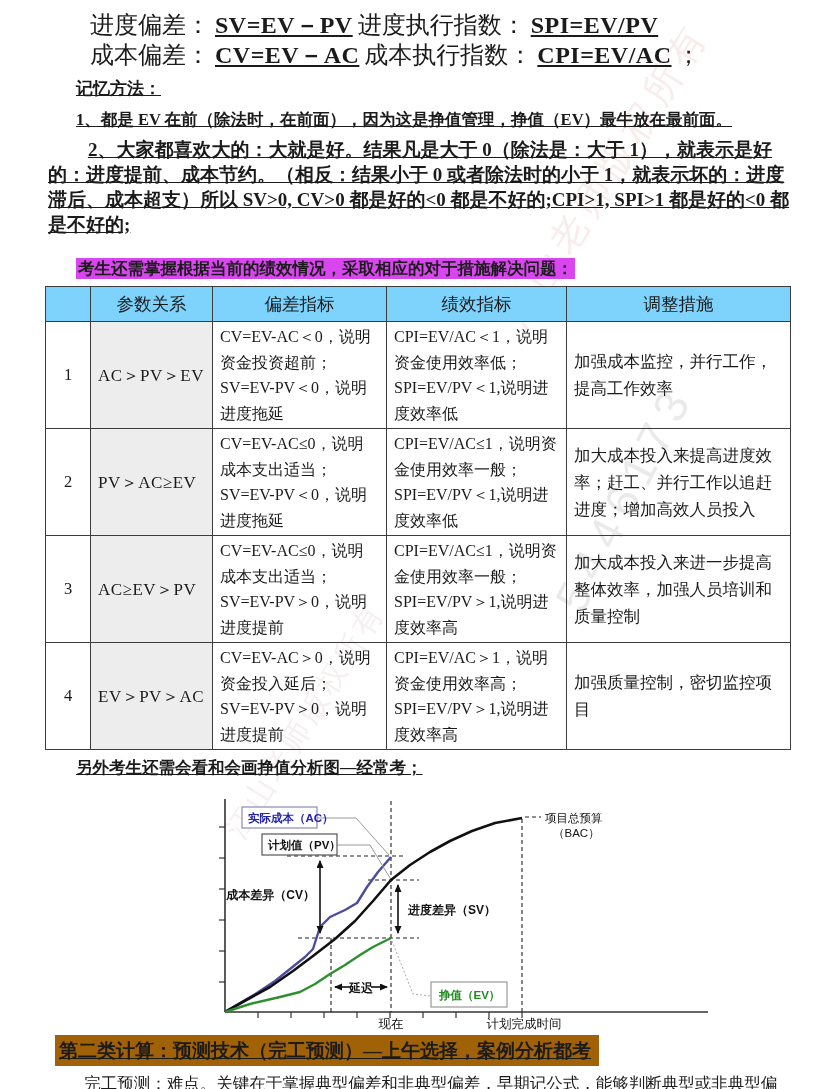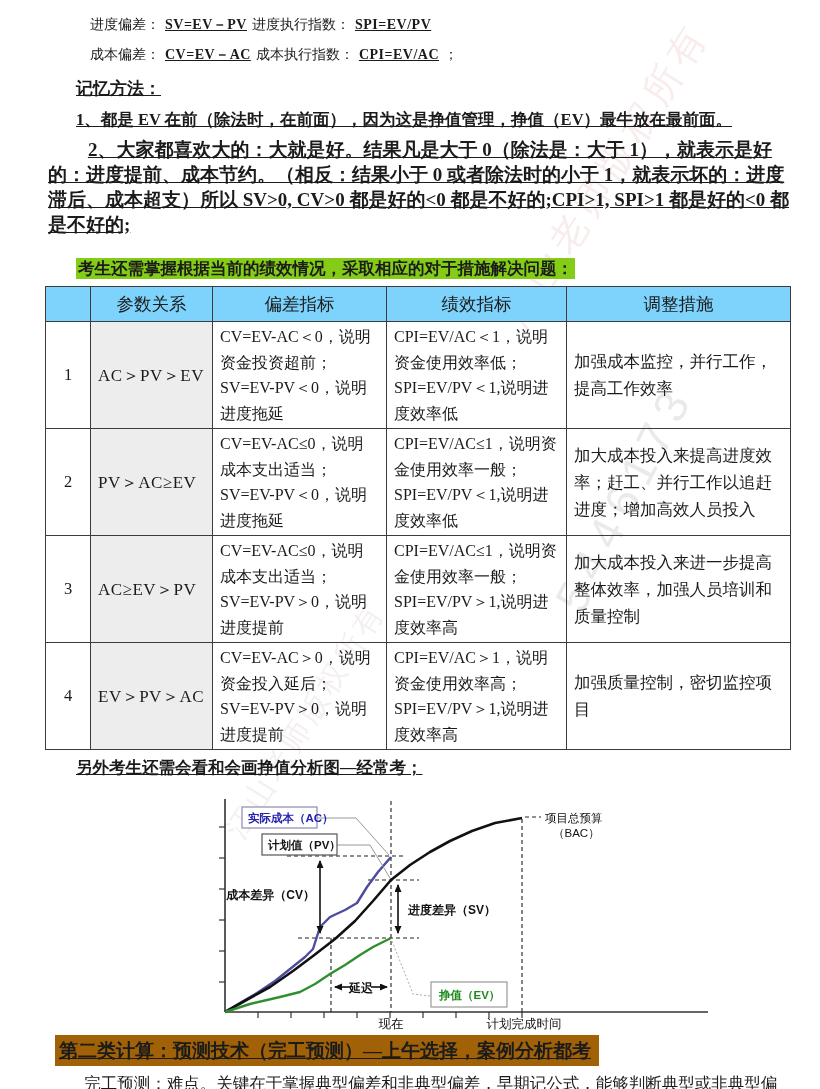--- a/index.html
+++ b/index.html
@@ -8,29 +8,29 @@
     font-family:"Liberation Serif", serif;color:#1b1b1b;
   }
   .content{padding:12px 30px 0 48px;position:relative;}
   
   .wm{position:absolute;pointer-events:none;white-space:nowrap;font-family:"Liberation Sans",sans-serif;z-index:0;}
   .wm1{top:150px;left:430px;transform:rotate(-58deg);font-size:38px;color:rgba(214,150,150,0.18);letter-spacing:6px;}
   .wm2{top:470px;left:500px;transform:rotate(-63deg);font-size:46px;color:rgba(150,150,150,0.20);letter-spacing:10px;}
   .wm3{top:700px;left:170px;transform:rotate(-58deg);font-size:30px;color:rgba(190,160,160,0.16);letter-spacing:4px;}
   .z{position:relative;z-index:1;}
   
-  .fline{margin:0 0 0 42px;font-size:14px;line-height:26px;}
+  .fline{margin:0 0 0 42px;font-size:24px;line-height:26px;}
   .fline + .fline{margin-top:4px;}
   .fml{font-weight:bold;text-decoration:underline;margin:0 5px;letter-spacing:0.5px;}
   .memory-title{margin:9px 0 0 28px;font-size:17px;font-weight:bold;text-decoration:underline;}
   .mpoint1{margin:8px 0 0 28px;font-size:16.5px;font-weight:bold;text-decoration:underline;line-height:24px;}
   .mpoint2{margin:5px 0 0 0;font-size:19px;font-weight:bold;text-decoration:underline;line-height:25px;text-indent:2.1em;}
   
   .tintro{margin:20px 0 0 28px;font-size:16.5px;font-weight:bold;line-height:24px;}
-  .tintro .hl{background:#84cc16;padding:1px 2px;}
+  .tintro .hl{background:#d946ef;padding:1px 2px;}
   table.main{border-collapse:collapse;margin:5px 0 0 -3px;width:745px;table-layout:fixed;}
   table.main th, table.main td{border:1.6px solid #3c3c3c;padding:2px 7px;}
   table.main th{height:30px;background:#7dd3fc;font-size:17.5px;font-weight:normal;text-align:center;}
   td.cnum{text-align:center;font-size:16.5px;}
   td.crel{text-align:left;font-size:17px;background:#ededed;letter-spacing:0.5px;}
   td.cvar,td.cperf{font-size:16px;line-height:25.5px;vertical-align:middle;}
   td.cact{font-size:16.5px;line-height:27px;vertical-align:middle;}
   tr.datarow{height:103px;}
   .note{margin:6px 0 0 28px;font-size:16.5px;font-weight:bold;text-decoration:underline;line-height:23px;}
   

